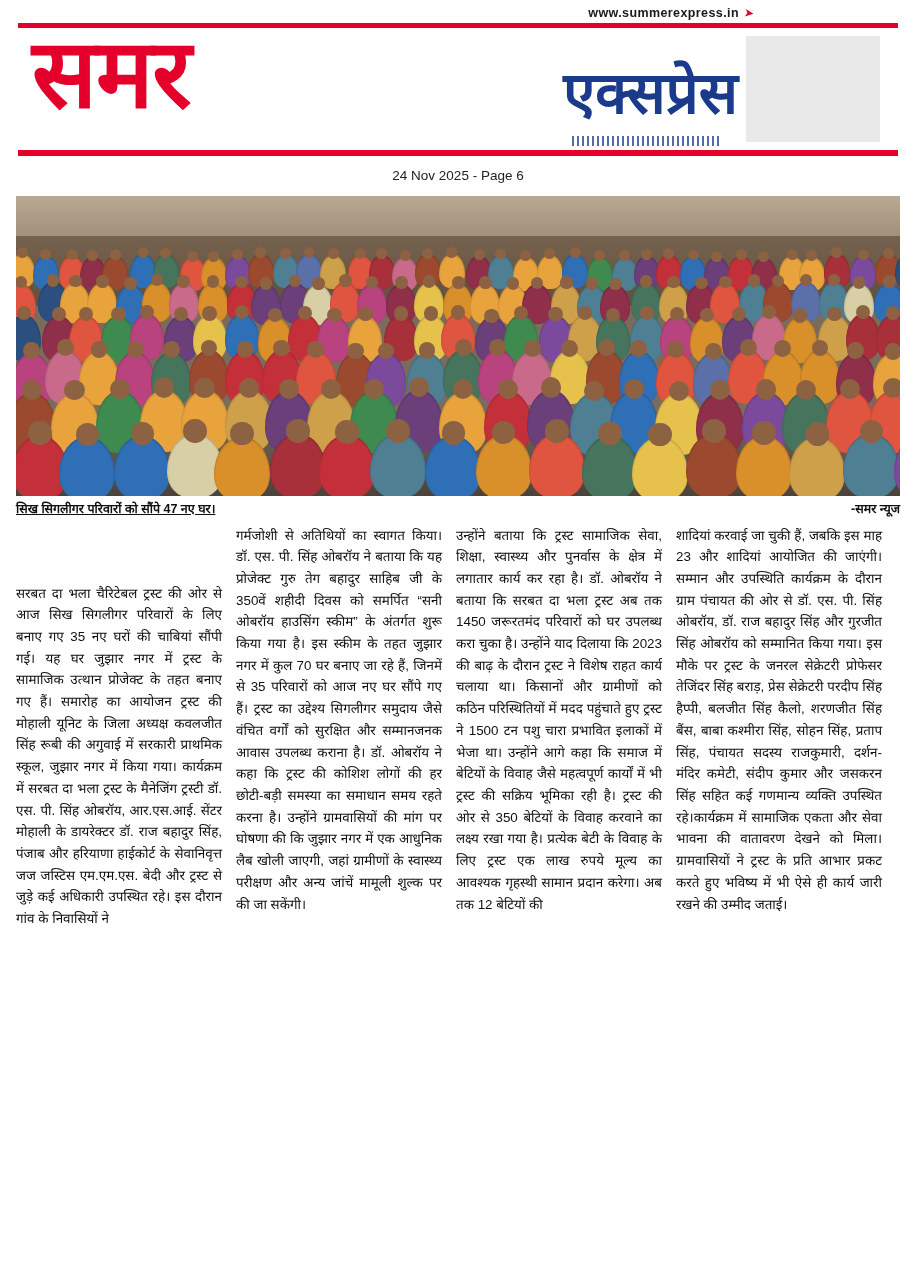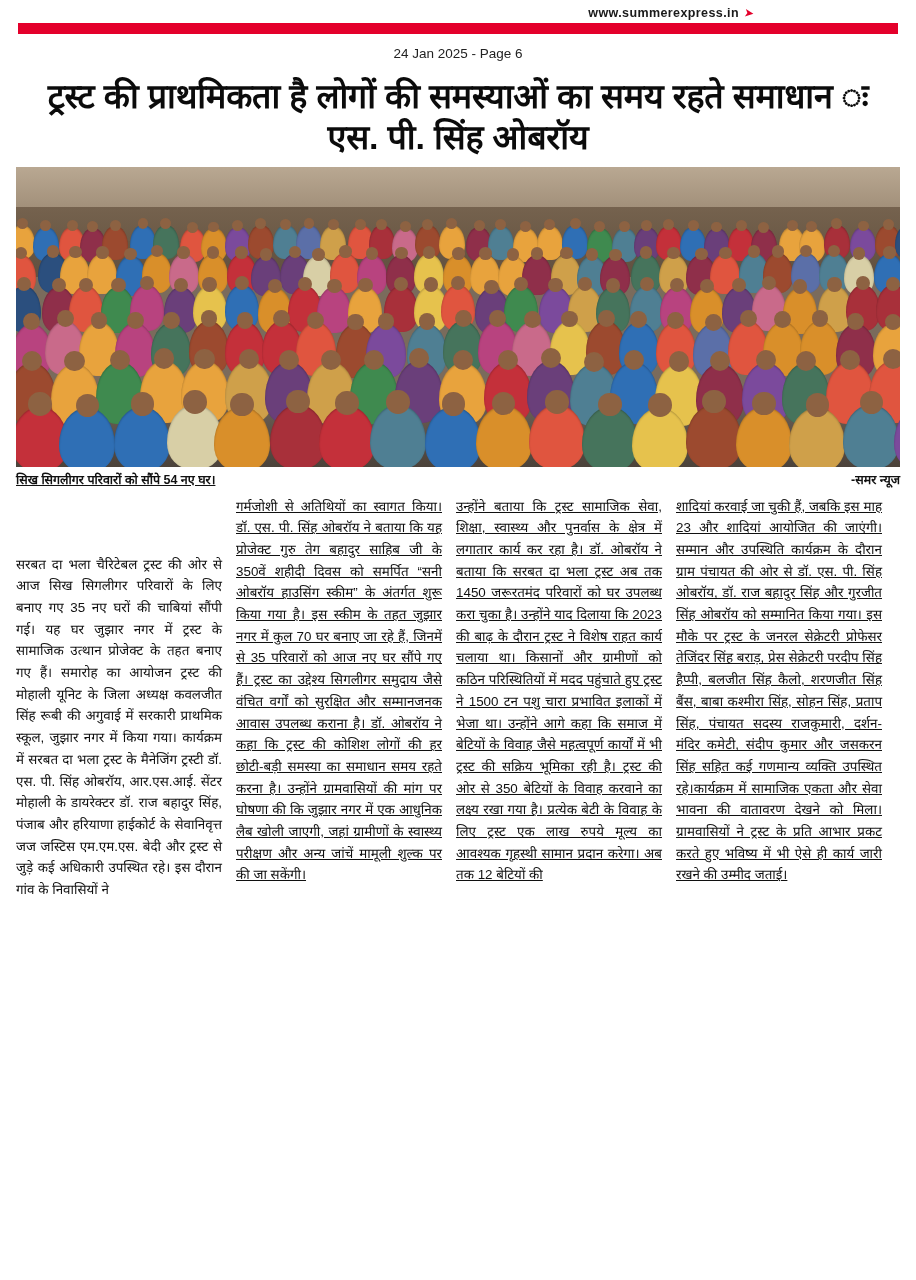--- a/index.html
+++ b/index.html
@@ -210,42 +210,47 @@
     width: 206px;
     font-size: 13.4px;
     line-height: 1.62;
     color: #101010;
     text-align: justify;
     text-justify: inter-word;
     hyphens: none;
   }
   .col p { margin: 0; }
   .col.c1 { padding-top: 58px; }
-  .col.c2, .col.c3, .col.c4 { padding-top: 0; text-decoration: underline; }
+  .col.c2, .col.c3, .col.c4 { padding-top: 0; }
 </style>
 </head>
 <body>
 
 <div class="page">
 
   <div class="masthead">
     <div class="site-url-bar">
       <span class="site-url">www.summerexpress.in</span>
       <span class="cursor-glyph">➤</span>
     </div>
     <div class="rule-top"></div>
+    <div class="logo-row">
+      <div class="logo-grey-block"></div>
+      <div class="logo-samar">समर</div>
+      <div class="logo-express">एक्सप्रेस</div>
+      <div class="logo-dots"></div>
+    </div>
     <div class="rule-bottom"></div>
   </div>
 
   <div class="meta">
-    <div>24 Jan 2025 - Page 6</div>
+    <div>24 Nov 2025 - Page 6</div>
   </div>
 
   <div class="headline-wrap">
-    <div class="headline">ट्रस्ट की प्राथमिकता है लोगों की समस्याओं का समय रहते समाधान ः एस. पी. सिंह ओबरॉय</div>
   </div>
 
   <div class="photo-block">
     <div class="photo">
       <div class="sky"></div>
       <div class="wall"></div>
       <div class="ground"></div>
       <div class="crowd">
 
       <div class="blob" style="left: -6.63526px; top: 6.4619px; width: 26px; height: 34px; background: rgb(232, 163, 61); z-index: 10;"></div>
@@ -571,21 +576,21 @@
           <div class="head" style="left: 736.192px; top: 173.438px; width: 23.52px; height: 23.52px; z-index: 61;"></div>
           <div class="blob" style="left: 773.497px; top: 189.084px; width: 56px; height: 64px; background: rgb(207, 160, 74); z-index: 60;"></div>
           <div class="head" style="left: 789.737px; top: 174.501px; width: 23.52px; height: 23.52px; z-index: 61;"></div>
           <div class="blob" style="left: 827.361px; top: 186.916px; width: 56px; height: 64px; background: rgb(79, 127, 147); z-index: 60;"></div>
           <div class="head" style="left: 843.601px; top: 172.334px; width: 23.52px; height: 23.52px; z-index: 61;"></div>
           <div class="blob" style="left: 878.044px; top: 187.183px; width: 56px; height: 64px; background: rgb(123, 74, 156); z-index: 60;"></div>
         </div>
     </div>
   </div>
   <div class="caption-row">
-    <div class="photo-caption">सिख सिगलीगर परिवारों को सौंपे 54 नए घर।</div>
+    <div class="photo-caption">सिख सिगलीगर परिवारों को सौंपे 47 नए घर।</div>
     <div class="credit">-समर न्यूज</div>
   </div>
 
 
   <div class="body-cols">
     <div class="col c1">
       <p>सरबत दा भला चैरिटेबल ट्रस्ट की ओर से आज सिख सिगलीगर परिवारों के लिए बनाए गए 35 नए घरों की चाबियां सौंपी गई। यह घर जुझार नगर में ट्रस्ट के सामाजिक उत्थान प्रोजेक्ट के तहत बनाए गए हैं। समारोह का आयोजन ट्रस्ट की मोहाली यूनिट के जिला अध्यक्ष कवलजीत सिंह रूबी की अगुवाई में सरकारी प्राथमिक स्कूल, जुझार नगर में किया गया। कार्यक्रम में सरबत दा भला ट्रस्ट के मैनेजिंग ट्रस्टी डॉ. एस. पी. सिंह ओबरॉय, आर.एस.आई. सेंटर मोहाली के डायरेक्टर डॉ. राज बहादुर सिंह, पंजाब और हरियाणा हाईकोर्ट के सेवानिवृत्त जज जस्टिस एम.एम.एस. बेदी और ट्रस्ट से जुड़े कई अधिकारी उपस्थित रहे। इस दौरान गांव के निवासियों ने</p>
     </div>
     <div class="col c2">
       <p>गर्मजोशी से अतिथियों का स्वागत किया। डॉ. एस. पी. सिंह ओबरॉय ने बताया कि यह प्रोजेक्ट गुरु तेग बहादुर साहिब जी के 350वें शहीदी दिवस को समर्पित “सनी ओबरॉय हाउसिंग स्कीम” के अंतर्गत शुरू किया गया है। इस स्कीम के तहत जुझार नगर में कुल 70 घर बनाए जा रहे हैं, जिनमें से 35 परिवारों को आज नए घर सौंपे गए हैं। ट्रस्ट का उद्देश्य सिगलीगर समुदाय जैसे वंचित वर्गों को सुरक्षित और सम्मानजनक आवास उपलब्ध कराना है। डॉ. ओबरॉय ने कहा कि ट्रस्ट की कोशिश लोगों की हर छोटी-बड़ी समस्या का समाधान समय रहते करना है। उन्होंने ग्रामवासियों की मांग पर घोषणा की कि जुझार नगर में एक आधुनिक लैब खोली जाएगी, जहां ग्रामीणों के स्वास्थ्य परीक्षण और अन्य जांचें मामूली शुल्क पर की जा सकेंगी।</p>

